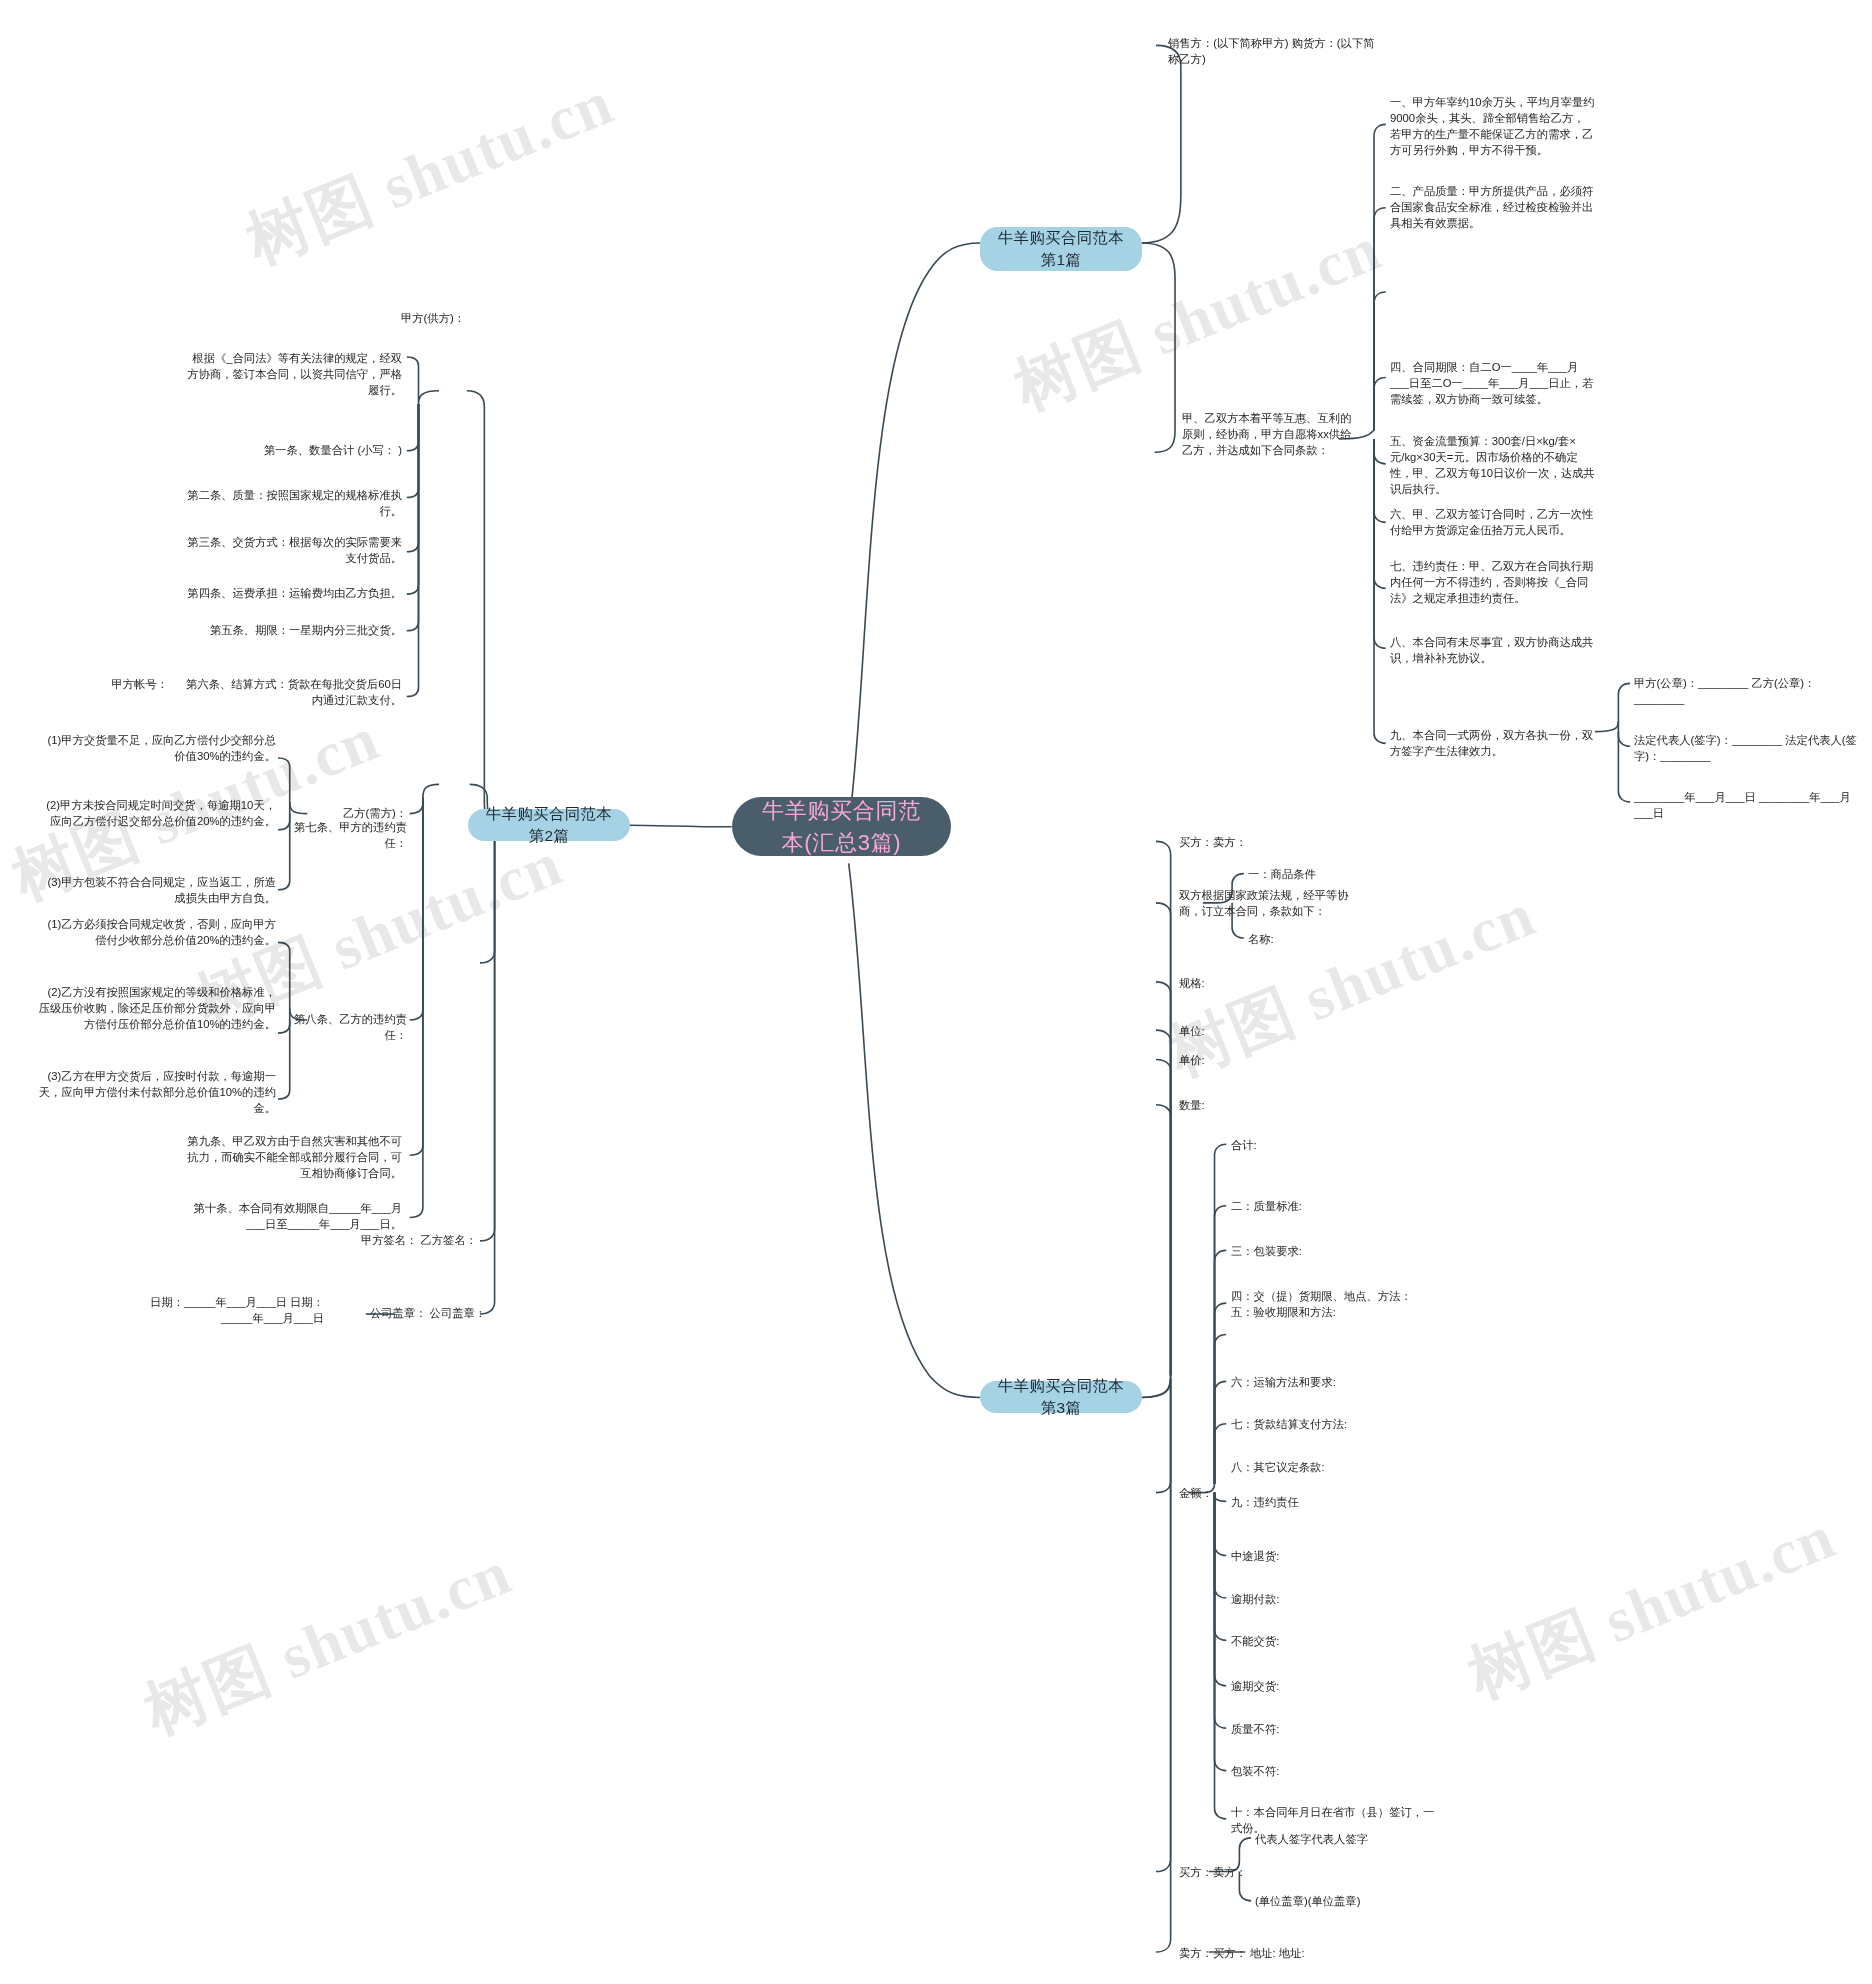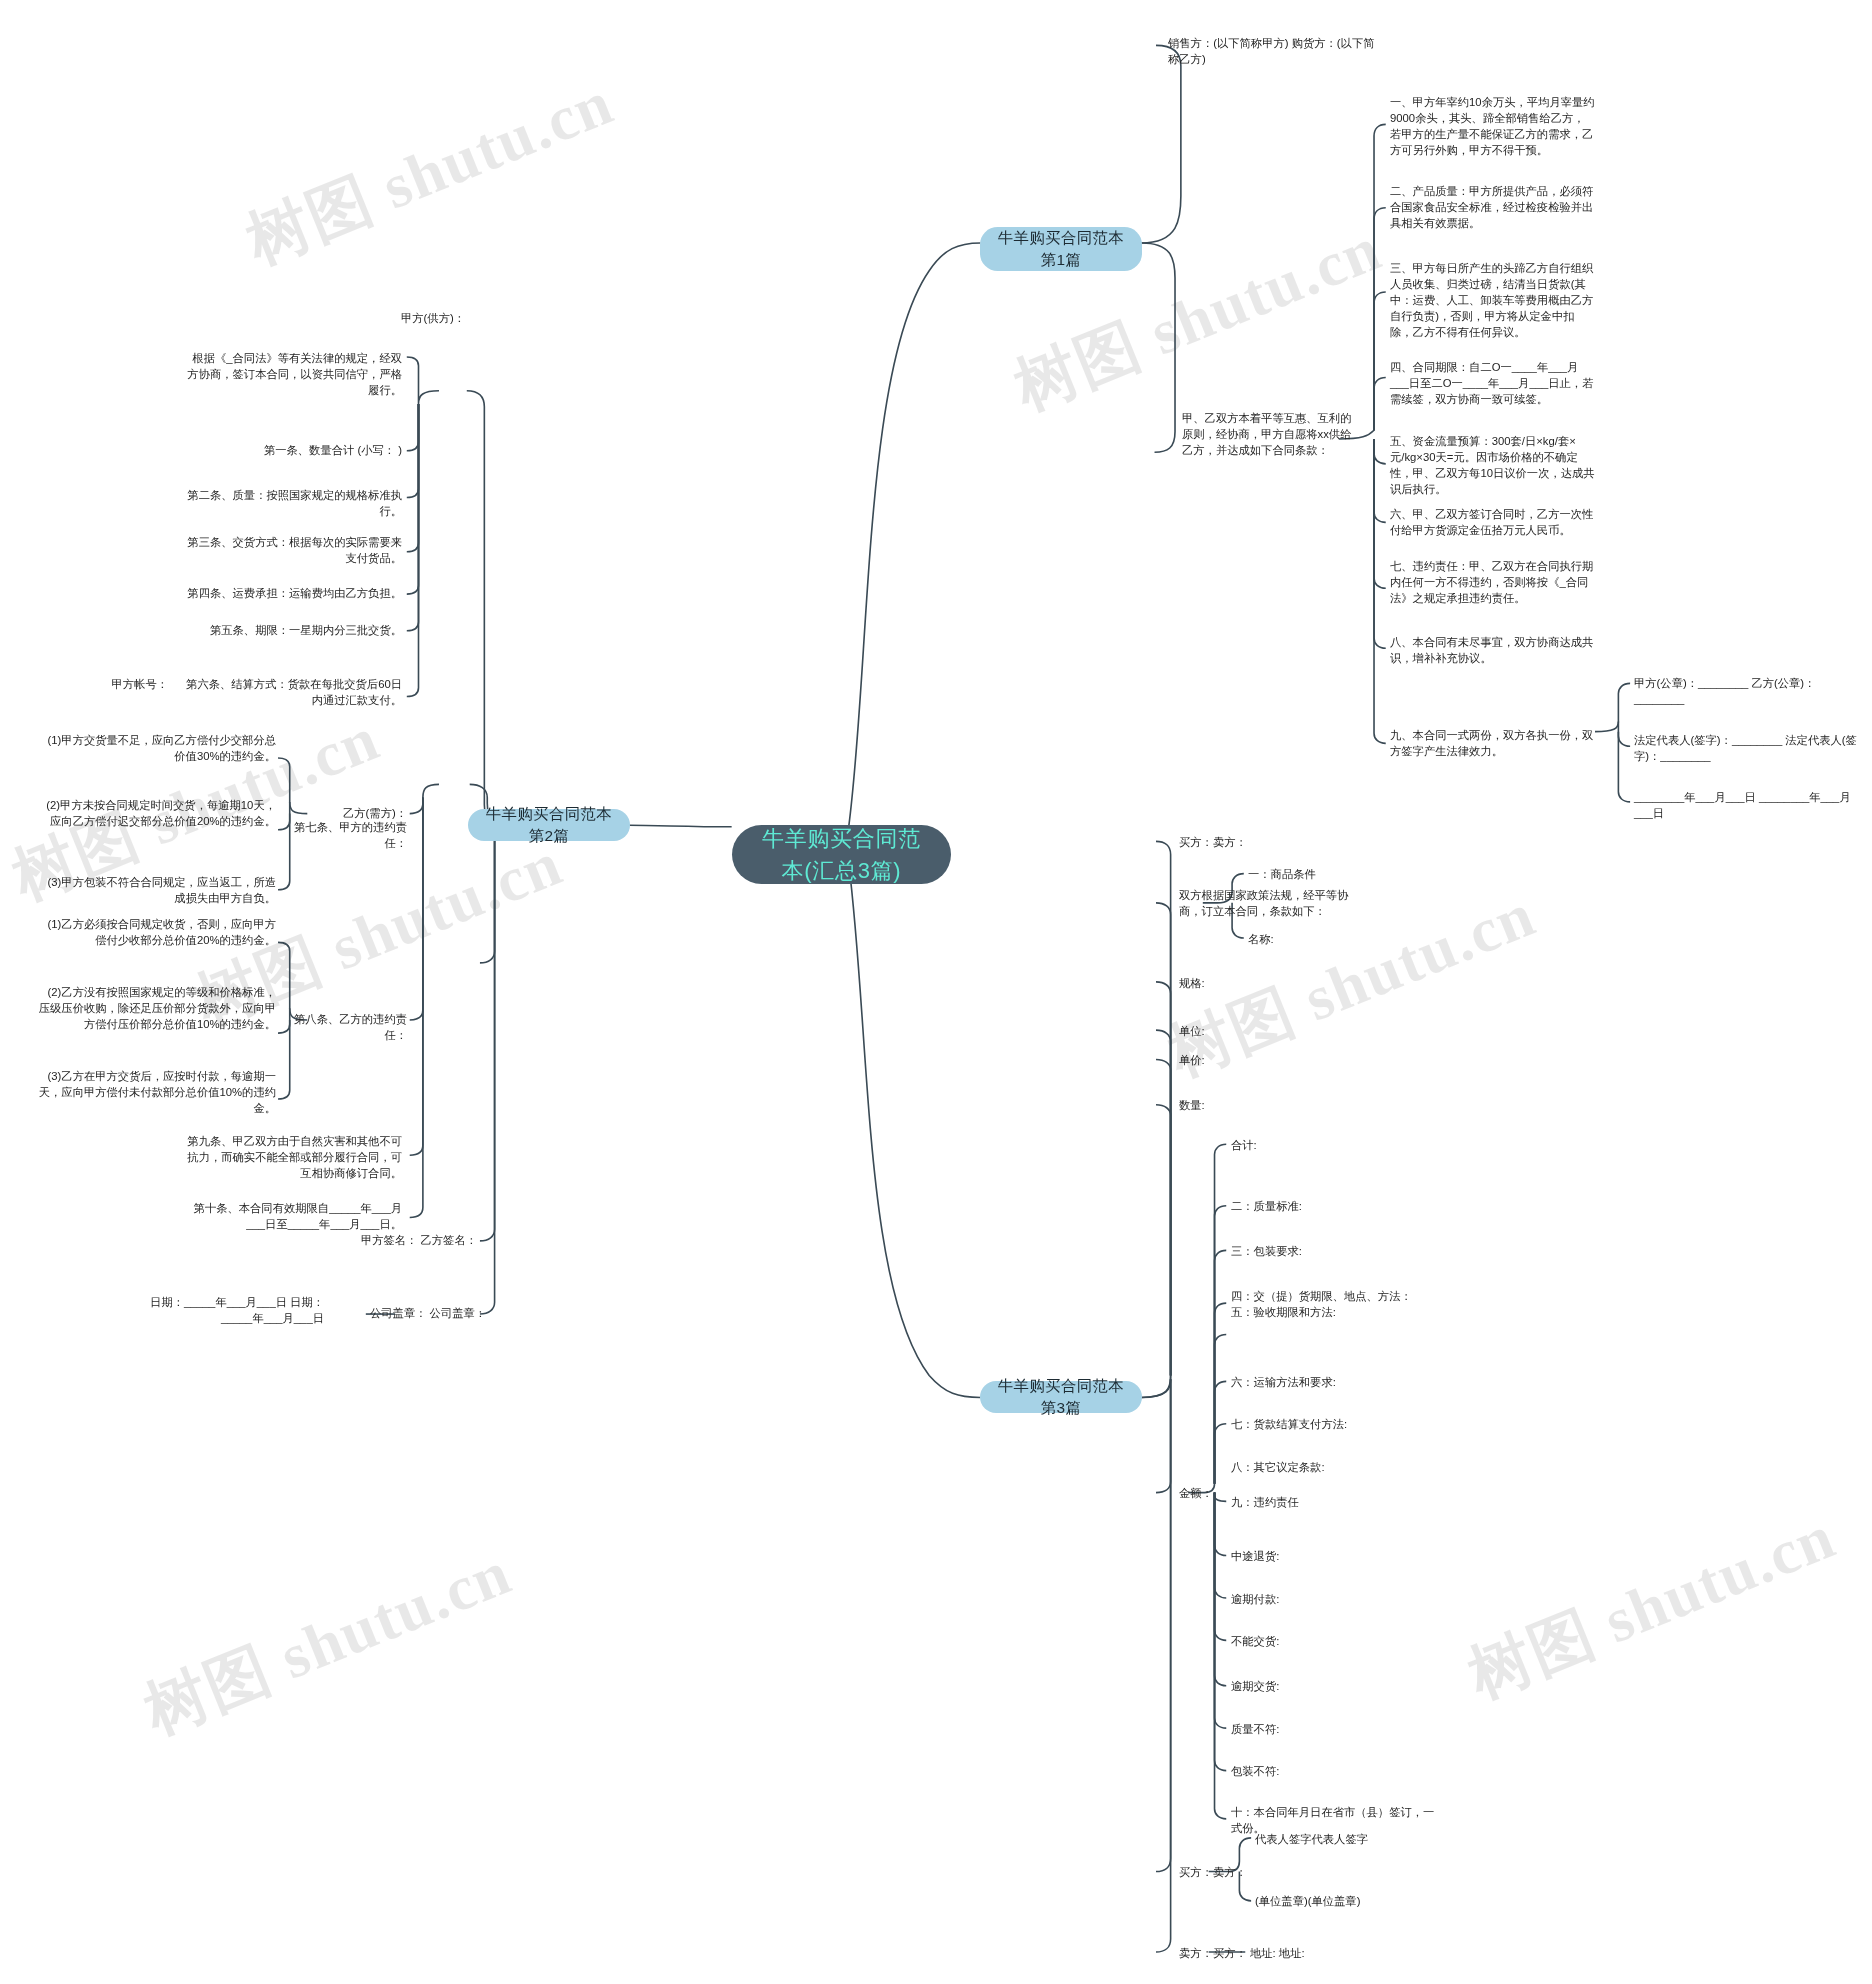--- a/index.html
+++ b/index.html
@@ -36,31 +36,30 @@
   
   .node{
     position:absolute;
     box-sizing:border-box;
     line-height:1.42;
     white-space:pre-wrap;
     word-break:break-word;
   }
   .root{
     background:#4a5d6b;
-    color:#5eead4;
+    color:#f9a8d4;
     border-radius:34px;
     font-size:22px;
     font-weight:500;
     text-align:center;
     display:flex;
     align-items:center;
     justify-content:center;
     padding:11.7px 19px;
     letter-spacing:0.7px;
-    margin-top:28px;
   }
   .branch{
     background:#a6d2e6;
     color:#1d2b33;
     border-radius:17.6px;
     font-size:15.4px;
     text-align:center;
     display:flex;
     align-items:center;
     justify-content:center;
@@ -185,21 +184,20 @@
   <div class="node branch" style="left:980px;top:1381px;width:162px;height:32px;">牛羊购买合同范本 第3篇</div>
 
   <div class="node leaf ta-l" style="left:1168px;top:35px;width:212px;">销售方：(以下简称甲方) 购货方：(以下简称乙方)</div>
 
   <div class="node leaf ta-l" style="left:1166px;top:410px;width:173px;margin-left:16px;">甲、乙双方本着平等互惠、互利的原则，经协商，甲方自愿将xx供给乙方，并达成如下合同条款：</div>
 
   <div class="node leaf ta-l" style="left:1390px;top:94px;width:205px;">一、甲方年宰约10余万头，平均月宰量约9000余头，其头、蹄全部销售给乙方，若甲方的生产量不能保证乙方的需求，乙方可另行外购，甲方不得干预。</div>
 
   <div class="node leaf ta-l" style="left:1390px;top:183px;width:205px;">二、产品质量：甲方所提供产品，必须符合国家食品安全标准，经过检疫检验并出具相关有效票据。</div>
 
-  <div class="node leaf ta-l" style="left:1390px;top:260px;width:205px;">三、甲方每日所产生的头蹄乙方自行组织人员收集、归类过磅，结清当日货款(其中：运费、人工、卸装车等费用概由乙方自行负责)，否则，甲方将从定金中扣除，乙方不得有任何异议。</div>
 
   <div class="node leaf ta-l" style="left:1390px;top:359px;width:205px;">四、合同期限：自二O一____年___月___日至二O一____年___月___日止，若需续签，双方协商一致可续签。</div>
 
   <div class="node leaf ta-l" style="left:1390px;top:433px;width:205px;">五、资金流量预算：300套/日×kg/套×元/kg×30天=元。因市场价格的不确定性，甲、乙双方每10日议价一次，达成共识后执行。</div>
 
   <div class="node leaf ta-l" style="left:1390px;top:506px;width:205px;">六、甲、乙双方签订合同时，乙方一次性付给甲方货源定金伍拾万元人民币。</div>
 
   <div class="node leaf ta-l" style="left:1390px;top:558px;width:205px;">七、违约责任：甲、乙双方在合同执行期内任何一方不得违约，否则将按《_合同法》之规定承担违约责任。</div>
 
   <div class="node leaf ta-l" style="left:1390px;top:634px;width:205px;">八、本合同有未尽事宜，双方协商达成共识，增补补充协议。</div>

